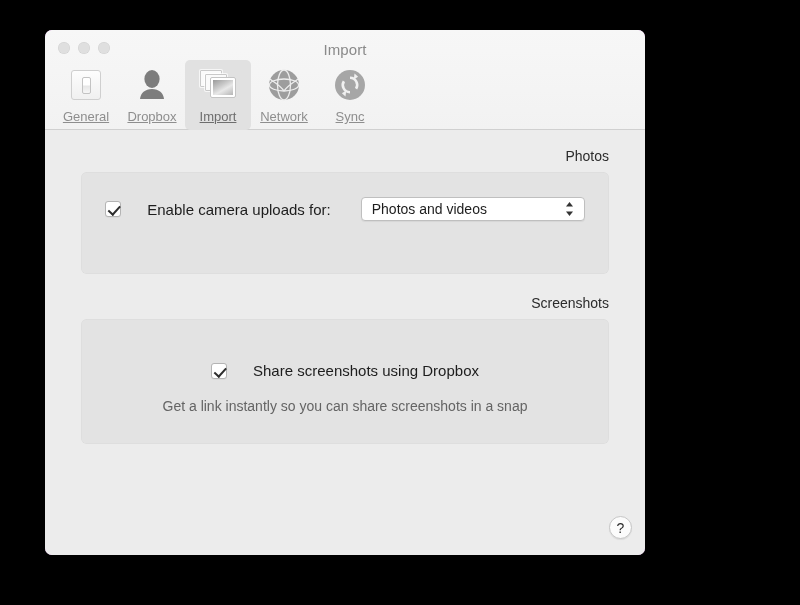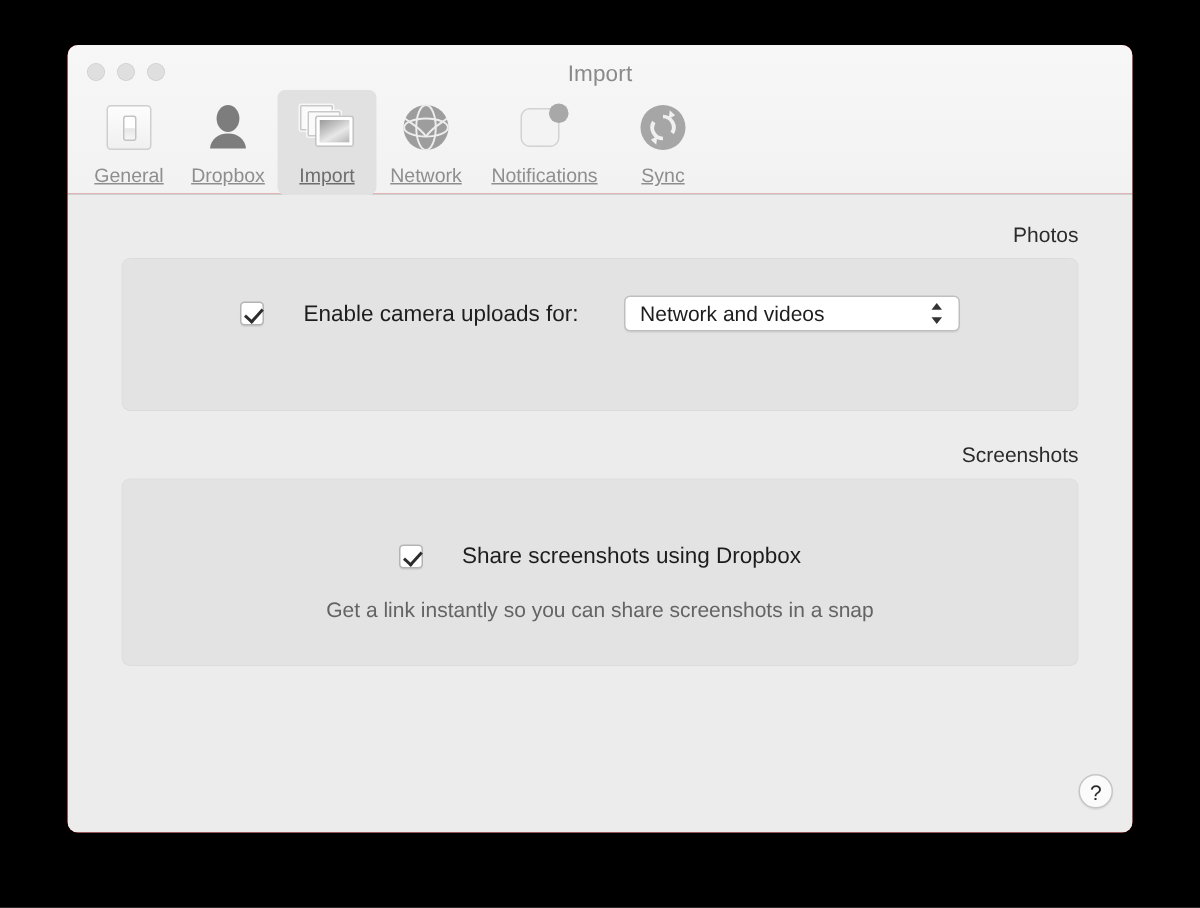--- a/index.html
+++ b/index.html
@@ -18,23 +18,23 @@
     width: 800px;
     height: 605px;
     background: #000000;
   }
 
   
   #window {
     position: absolute;
     left: 45px;
     top: 30px;
-    width: 710px;
+    width: 600px;
     height: 525px;
-    background: #ef4444;
+    background: #f0abfc;
     border-radius: 7px;
     box-shadow: 0 7px 28px rgba(0,0,0,0.55), 0 0 0 0.5px rgba(0,0,0,0.35);
     overflow: hidden;
   }
 
   
   #titlebar {
     position: relative;
     height: 100px;
     background: linear-gradient(to bottom, #f7f7f7 0%, #f2f2f2 100%);
@@ -320,29 +320,20 @@
               <g stroke="#ededed" stroke-width="1.3" fill="none">
                 <ellipse cx="16" cy="16" rx="6.5" ry="15"></ellipse>
                 <ellipse cx="16" cy="16" rx="14.6" ry="6"></ellipse>
                 <path d="M2 10c5 4 10 6 14 12M30 10c-5 4-10 6-14 12"></path>
               </g>
             </svg>
           </div>
           <div class="tb-label">Network</div>
         </div>
 
-        <div class="tb-item wide">
-          <div class="tb-icon">
-            <div class="ic-notif">
-              <div class="sq"></div>
-              <div class="dot"></div>
-            </div>
-          </div>
-          <div class="tb-label">Notifications</div>
-        </div>
 
         <div class="tb-item">
           <div class="tb-icon">
             <svg width="32" height="32" viewBox="0 0 32 32">
               <circle cx="16" cy="16" r="15" fill="#a6a6a6"></circle>
               <path d="M16 7.5a8.5 8.5 0 0 1 7.2 13l-2.2-1.6a5.9 5.9 0 0 0-5-9zM16 24.5a8.5 8.5 0 0 1-7.2-13l2.2 1.6a5.9 5.9 0 0 0 5 9z" fill="#f0f0f0"></path>
               <path d="M20.5 4.5l3.6 3.3-4.3 2.6z" fill="#f0f0f0"></path>
               <path d="M11.5 27.5l-3.6-3.3 4.3-2.6z" fill="#f0f0f0"></path>
             </svg>
           </div>
@@ -355,21 +346,21 @@
     <div id="content">
 
       <div class="section-label">Photos</div>
 
       <div class="group-box" id="photos-box">
         <div class="row">
           <span class="checkbox"></span>
           <span class="cb-label">Enable camera uploads for:</span>
 
           <div class="popup">
-            <span>Network and videos</span>
+            <span>Photos and videos</span>
             <span class="chevrons">
               <svg width="11" height="17" viewBox="0 0 11 17">
                 <path d="M5.5 1.5L9 6H2z" fill="#333"></path>
                 <path d="M5.5 15.5L9 11H2z" fill="#333"></path>
               </svg>
             </span>
           </div>
         </div>
 
       </div>

